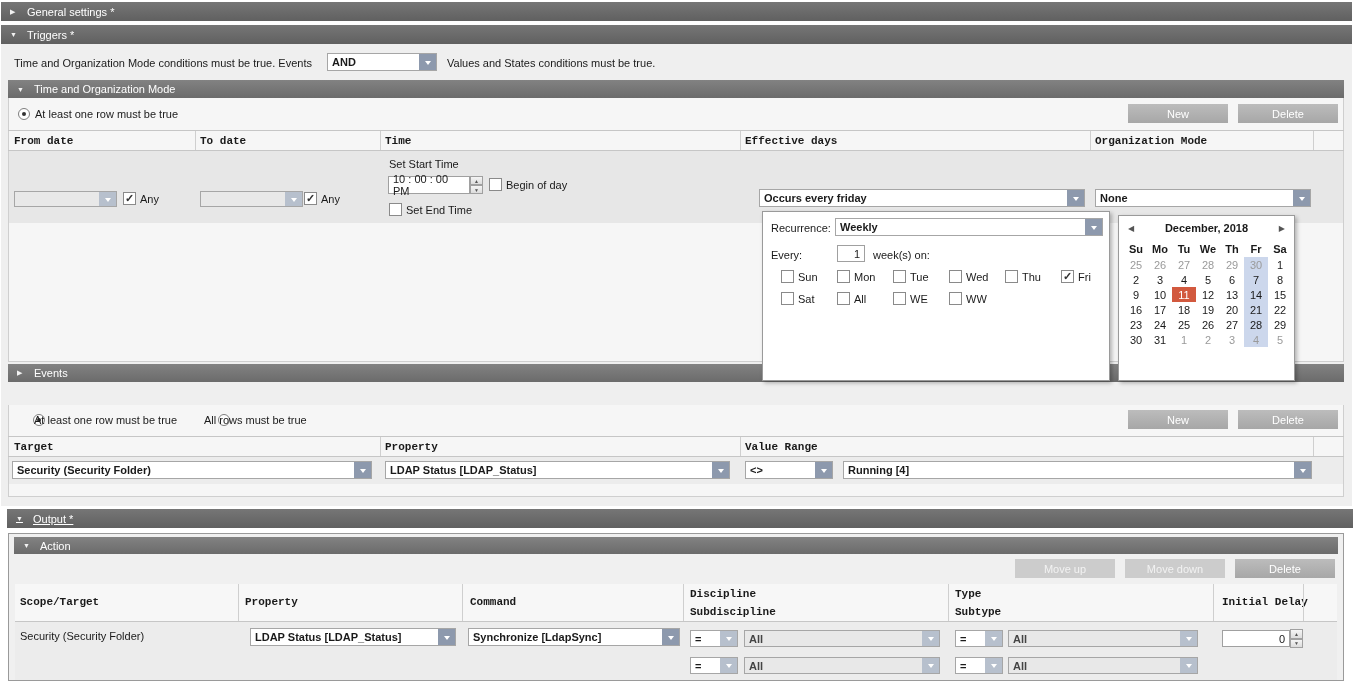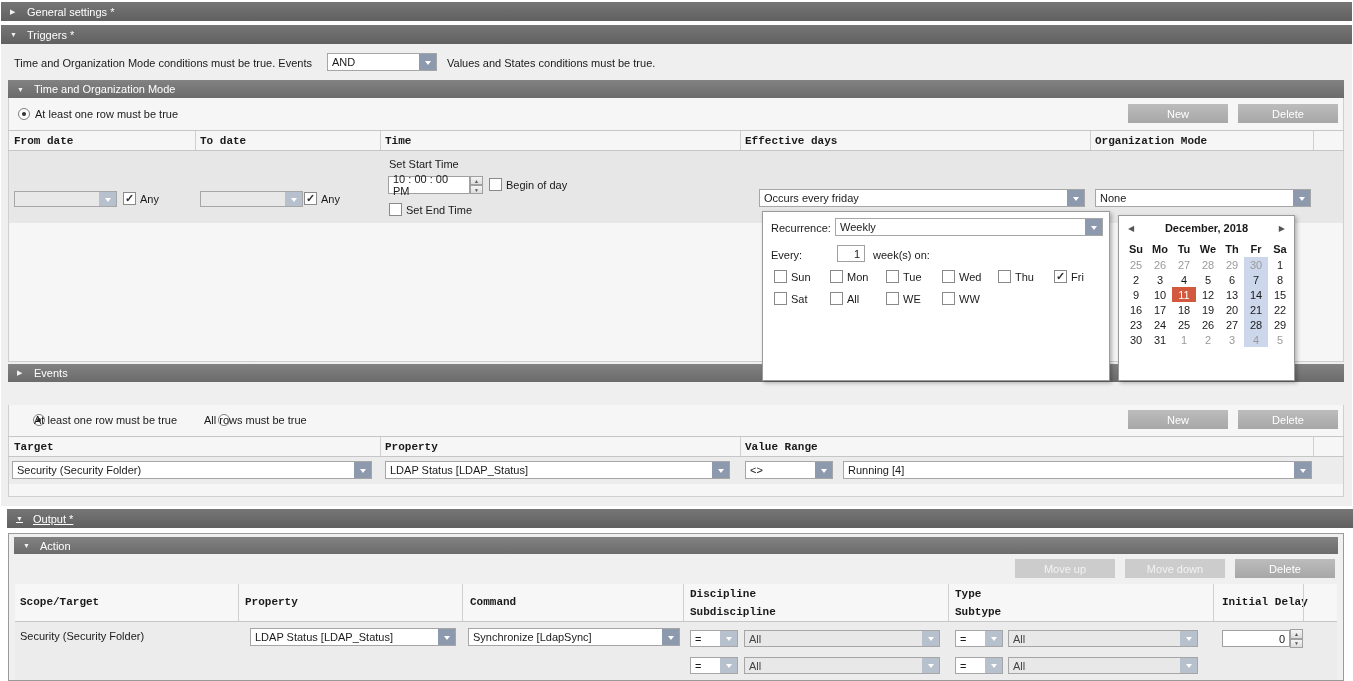--- a/index.html
+++ b/index.html
@@ -7,29 +7,29 @@
   .app { position:relative; width:1353px; height:681px; overflow:hidden; background:#fff; font-size:11px; color:#1a1a1a; }
   .abs { position:absolute; }
   .secbar { position:absolute; background:linear-gradient(#767676,#606060); color:#fff; height:19px; display:flex; align-items:center; padding-left:9px; gap:8px; cursor:pointer; }
   .secbar.sub { background:linear-gradient(#828282,#6b6b6b); height:18px; }
   .arr { font-size:7px; width:9px; color:#f2f2f2; }
   .body-gray { background:#efefef; }
   .panel { background:#f6f6f6; border:1px solid #cfcfcf; }
   .gbtn { position:absolute; background:linear-gradient(#bcbcbc,#a7a7a7); color:#fff; height:19px; width:100px; display:flex; align-items:center; justify-content:center; cursor:pointer; }
   .gbtn.disabled { background:#cccccc; color:#f2f2f2; }
   .combo { position:absolute; display:flex; align-items:stretch; background:#fff; border:1px solid #a6a6a6; height:18px; }
-  .combo .ctxt { flex:1; padding:0 4px; white-space:nowrap; overflow:hidden; display:flex; align-items:center; }
+  .combo .ctxt { flex:1; padding:0 4px; white-space:nowrap; overflow:hidden; display:flex; align-items:center;font-weight:bold; }
   .combo .cbtn { width:17px; background:#8d99ad; display:flex; align-items:center; justify-content:center; flex:none; }
   .combo .cbtn::before { content:""; width:0; height:0; border:3px solid transparent; border-top:4px solid #fff; margin-top:4px; }
   .combo.dis { background:#e8e8e8; color:#444; }
   .combo.dis .cbtn { background:#b7c0cd; }
   .combo.pale .cbtn { background:#b7c0cd; }
   .cb { width:13px; height:13px; border:1px solid #8a8a8a; background:#fff; display:inline-flex; align-items:center; justify-content:center; color:#333; flex:none; }
   .cb.on::before { content:"✓"; font-weight:bold; font-size:11px; margin-top:-1px; }
-  .cbrow { display:flex; align-items:center; gap:4px; }
+  .cbrow { display:flex; align-items:center; gap:4px;margin-left:7px; }
   .day-item { display:inline-flex; align-items:center; gap:4px; width:52px; }
   .radio { width:12px; height:12px; border:1px solid #7f7f7f; border-radius:50%; background:#fff; display:inline-block; position:relative; flex:none; }
   .radio.on::after { content:""; position:absolute; left:3px; top:3px; width:4px; height:4px; border-radius:50%; background:#333; }
   .bold { font-weight:bold;font-family:Liberation Mono, monospace; }
   .vsep { position:absolute; width:1px; background:#cfcfcf; }
   .hline { position:absolute; height:1px; background:#c6c6c6; }
   .popup { position:absolute; background:#fff; border:1px solid #9a9a9a; box-shadow:2px 2px 4px rgba(0,0,0,.28); }
   .spin { position:absolute; width:13px; display:flex; flex-direction:column; }
   .spin span { flex:1; background:linear-gradient(#f5f5f5,#dcdcdc); border:1px solid #a0a0a0; display:flex; align-items:center; justify-content:center; font-size:5px; color:#555; cursor:pointer; }
   .field { position:absolute; background:#fff; border:1px solid #a0a0a0; display:flex; align-items:center; padding:0 4px; }

